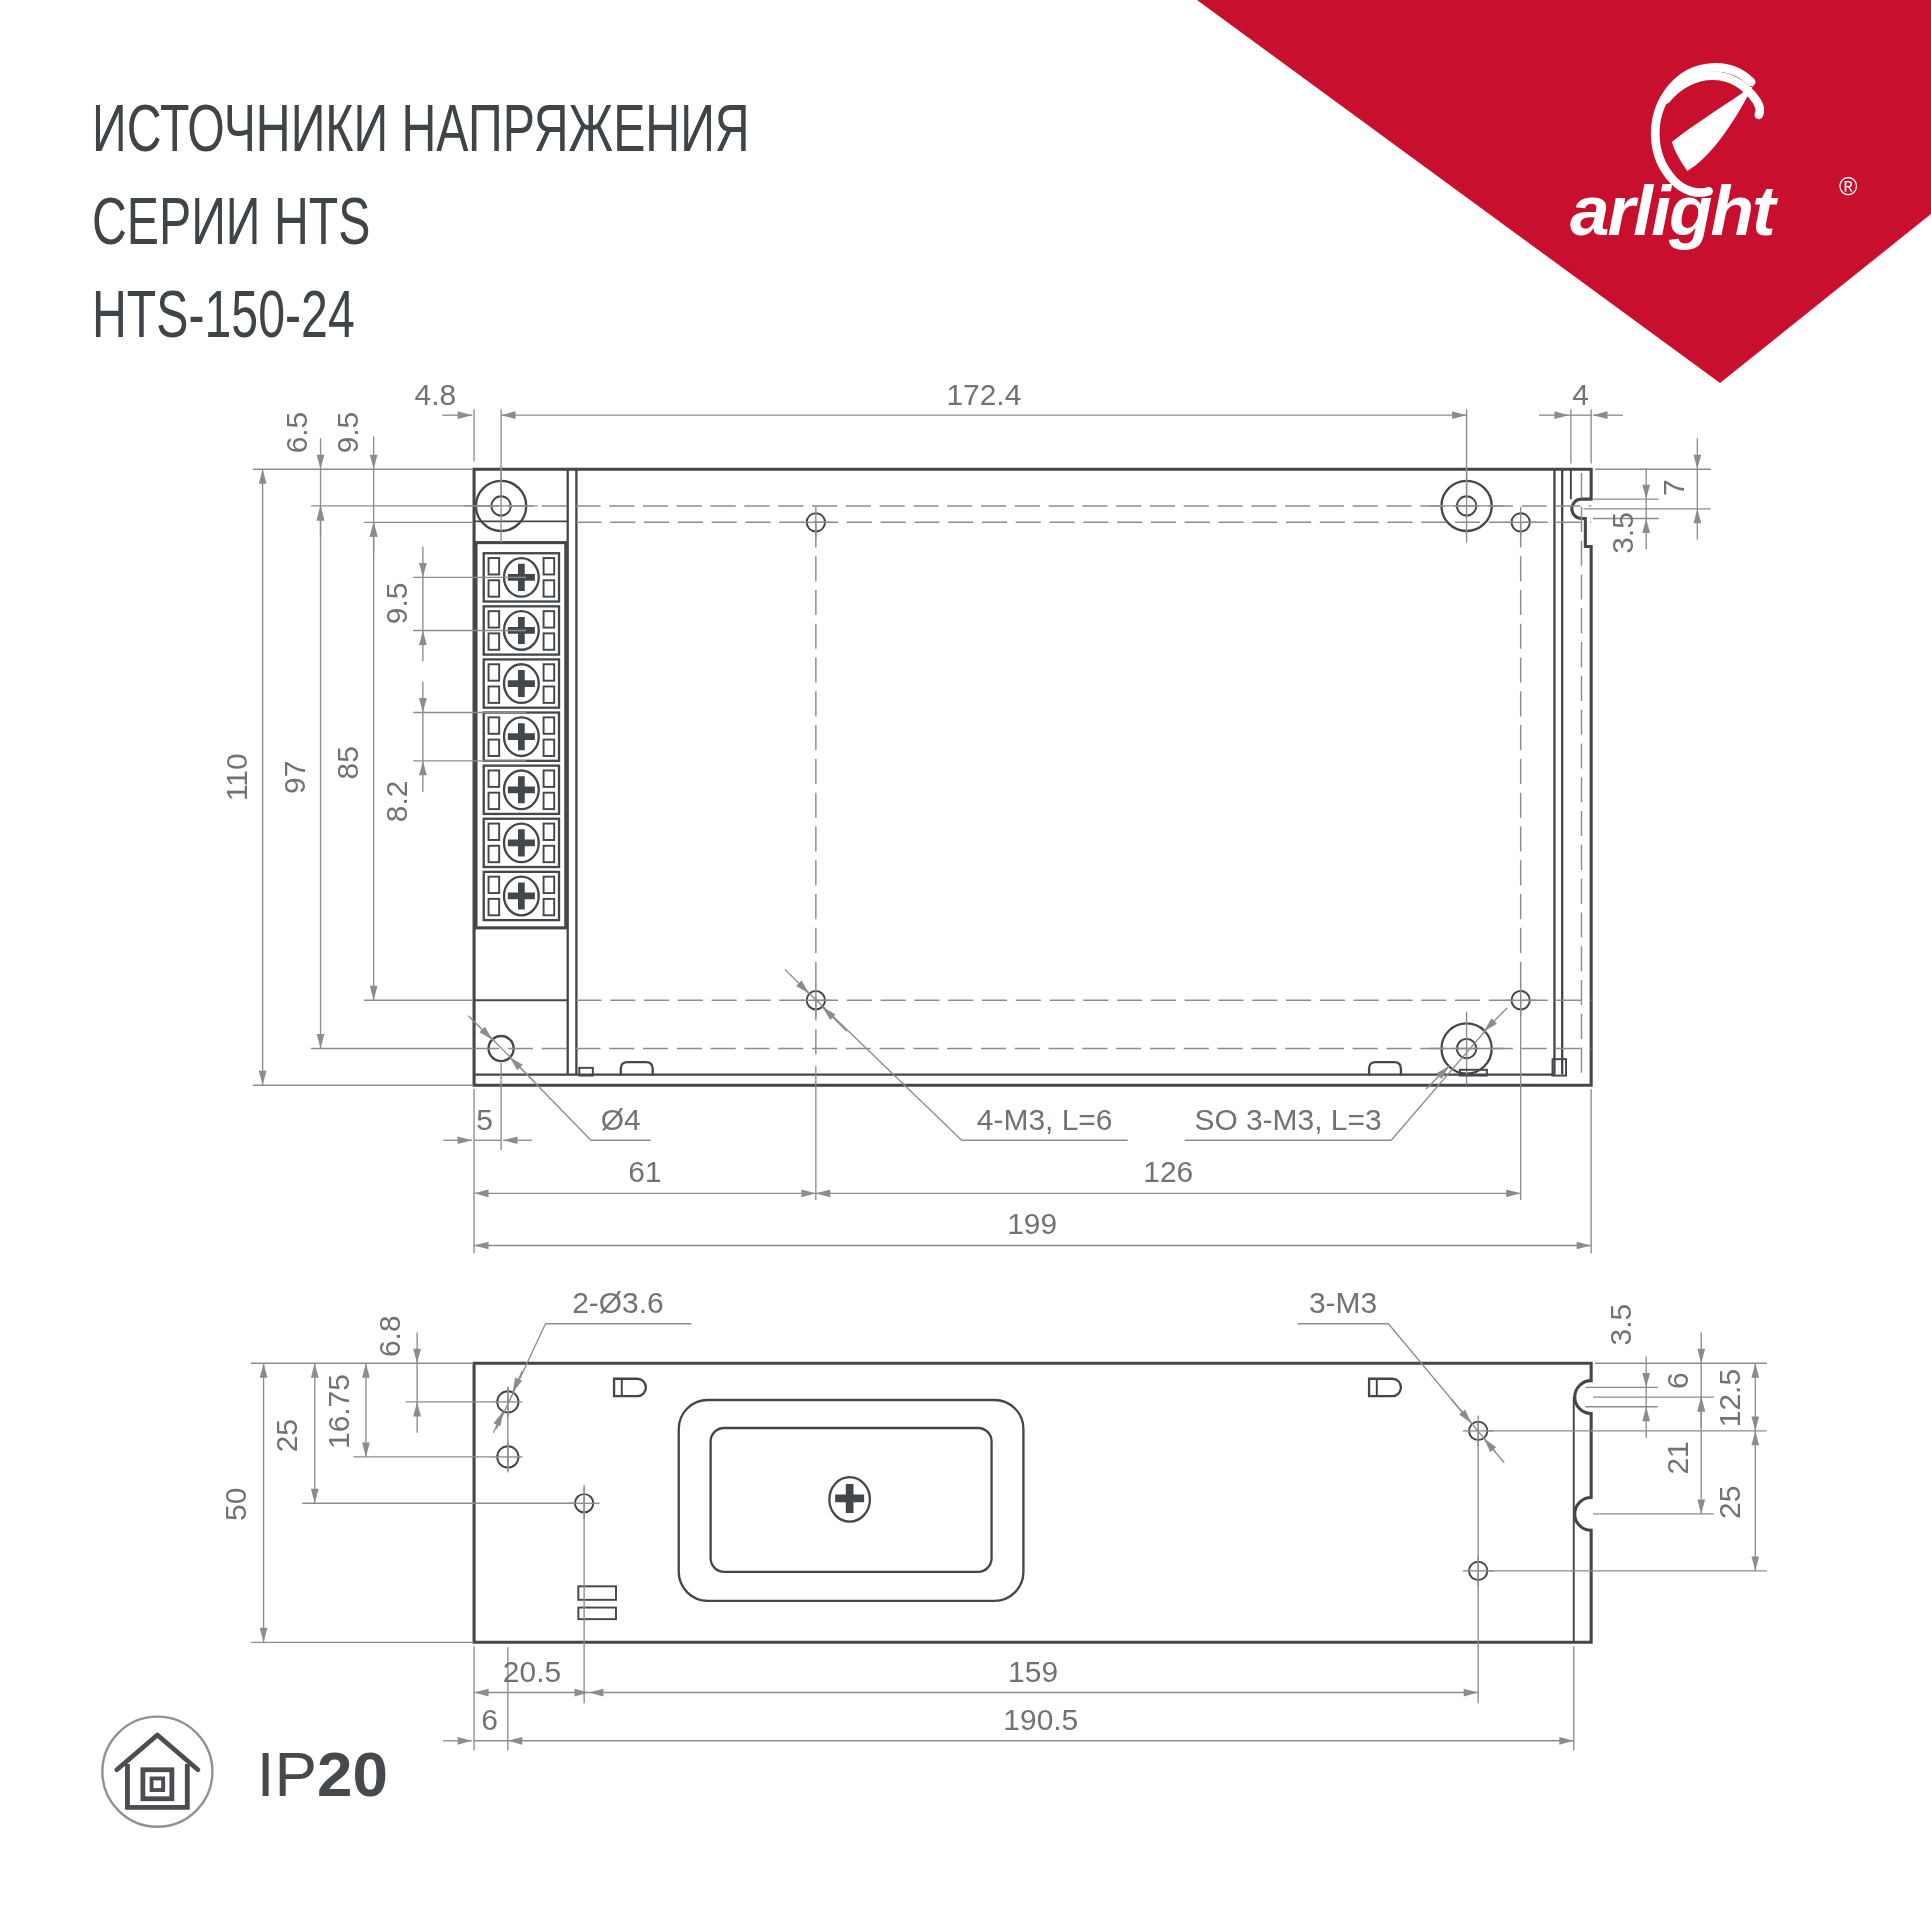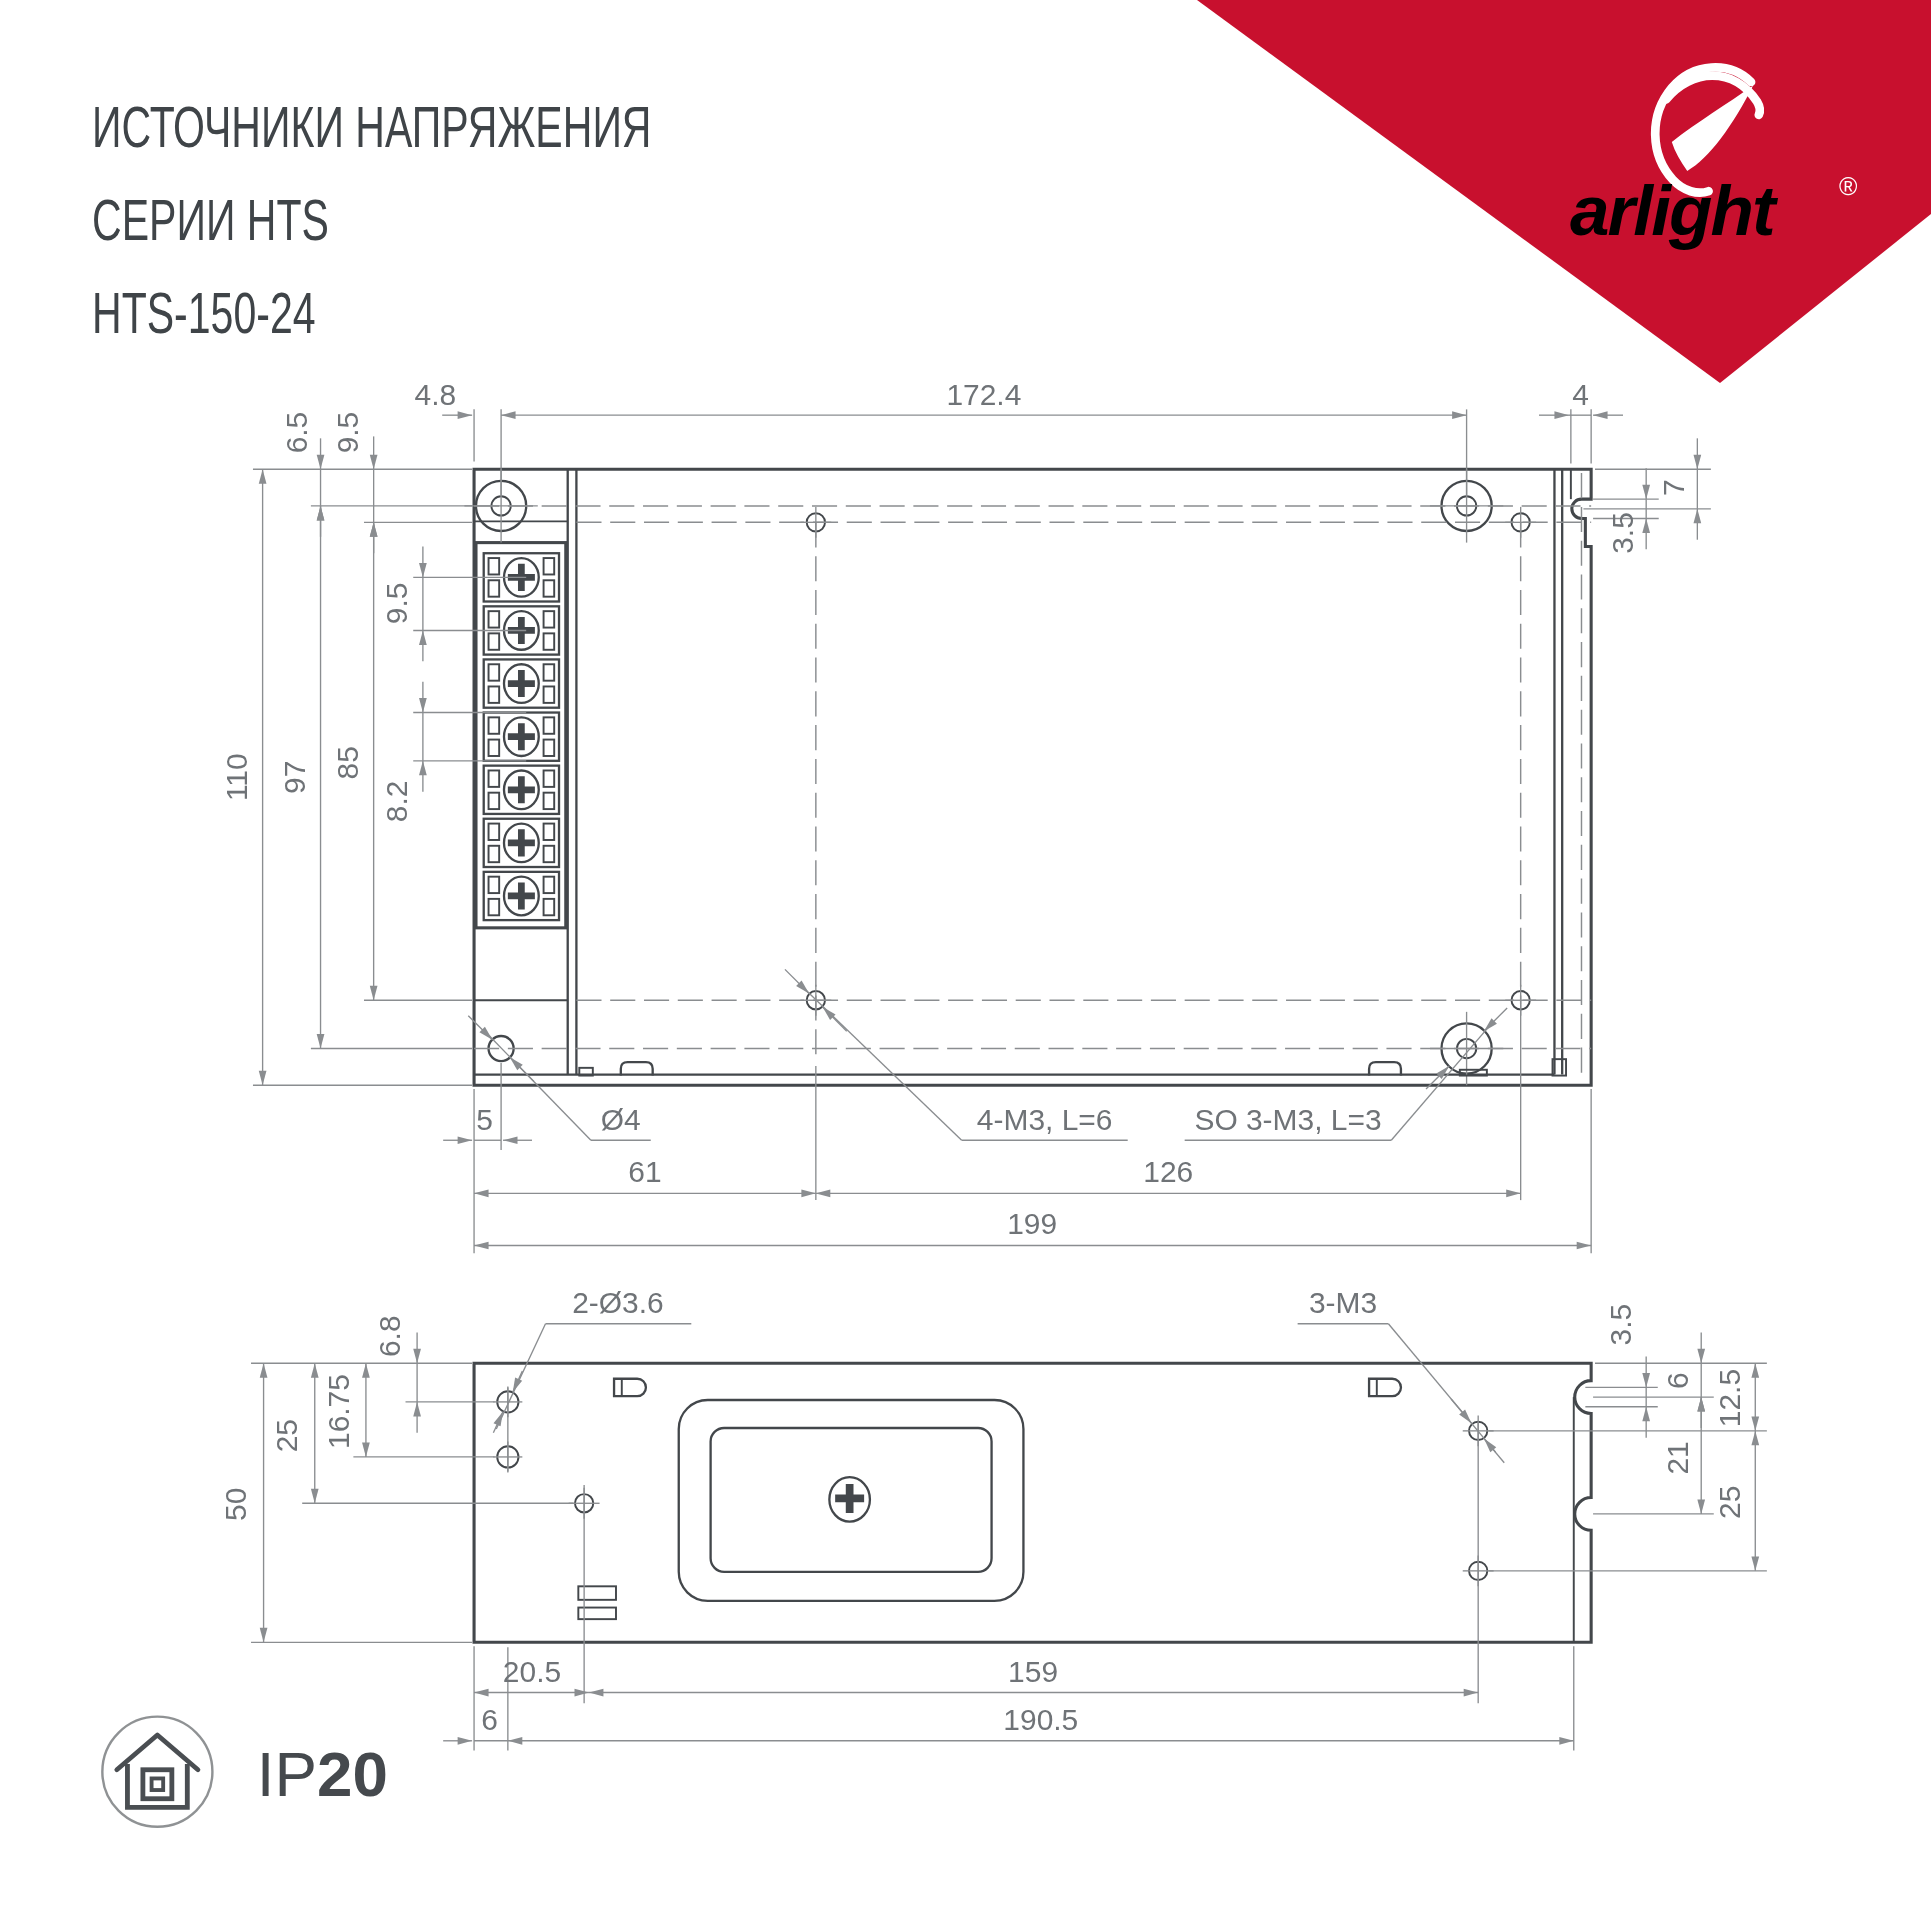--- a/index.html
+++ b/index.html
@@ -1,25 +1,25 @@
 <!DOCTYPE html>
 <html><head>
 <meta charset="utf-8">
 <style>
   html,body{margin:0;padding:0;background:#ffffff;}
   #page{position:relative;width:1931px;height:1931px;background:#fff;overflow:hidden;
         font-family:"Liberation Sans",sans-serif;}
   
-  .title{position:absolute;left:92px;top:81px;color:#3f4448;font-size:57px;
+  .title{position:absolute;left:92px;top:81px;color:#3f4448;font-size:67px;
          line-height:93px;font-weight:400;}
   .tl{transform:scaleX(.72);transform-origin:0 50%;white-space:nowrap;}
   
   .banner{position:absolute;left:0;top:0;width:1931px;height:1931px;
           clip-path:polygon(1197px 0,1931px 0,1931px 214px,1720px 383px);}
-  .wordmark{position:absolute;left:1570px;top:170px;color:#000000;font-style:italic;
+  .wordmark{position:absolute;left:1570px;top:170px;color:#ffffff;font-style:italic;
             font-weight:700;font-size:71px;letter-spacing:-1.9px;white-space:nowrap;}
   .regmark{position:absolute;left:1839px;top:172px;color:#fff;font-size:25px;font-weight:400;}
   
   .s3{stroke:#43474b;stroke-width:3.2;fill:none;stroke-linejoin:miter;}
   .s2{stroke:#43474b;stroke-width:2.4;fill:none;}
   .s2t{stroke:#43474b;stroke-width:2;fill:none;}
   .cl{stroke:#8a8d90;stroke-width:1.5;fill:none;stroke-dasharray:26 9;}
   .dl{stroke:#8a8d90;stroke-width:1.4;fill:none;}
   .dt{fill:#6f7377;font-size:31px;font-family:"Liberation Sans",sans-serif;}
   .badge-ip{fill:#45494d;font-size:66px;font-family:"Liberation Sans",sans-serif;}

